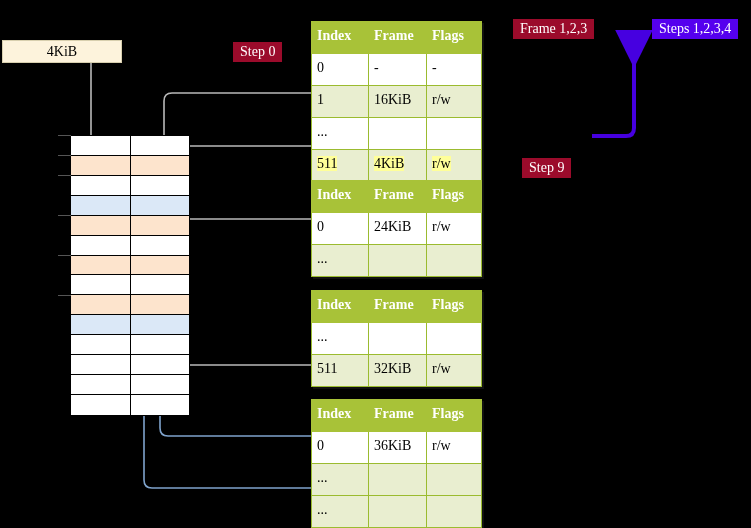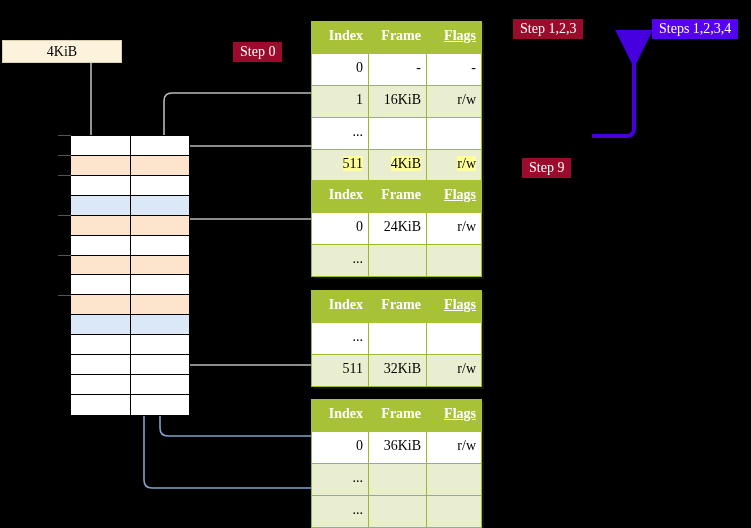--- a/index.html
+++ b/index.html
@@ -57,40 +57,40 @@
     position: absolute;
     border-collapse: collapse;
     background: #ffffff;
     font-size: 14px;
     color: #000;
     box-shadow: 2px 2px 0 0 #111;
   }
   .ptable th, .ptable td {
     border: 1px solid #9bbb2f;
     padding: 1px 5px 5px 5px;
-    text-align: right;
+    text-align: left;
     font-weight: normal;
     height: 32px;
     box-sizing: border-box;
   }
   .ptable th {
     background: #a8c238;
     color: #ffffff;
     font-weight: bold;
     font-size: 14px;
     border-color: #a8c238;
   }
   .ptable tr.alt td { background: #e9eed0; }
   .ptable tr.plain td { background: #ffffff; }
   .ptable td.c-index { width: 57px; }
   .ptable td.c-frame { width: 58px; }
   .ptable td.c-flags { width: 55px; }
   .ptable th.c-index { width: 57px; }
   .ptable th.c-frame { width: 58px; }
-  .ptable th.c-flags { width: 55px; text-decoration: underline; }
+  .ptable th.c-flags { width: 55px; }
   .hl { background: #ffff99; }
 
   
   .mem {
     position: absolute;
     border: 1px solid #000;
     box-sizing: border-box;
     background: #ffffff;
   }
   .mem-row {
@@ -164,21 +164,21 @@
 
   <div class="size-box" style="left:2px; top:40px; width:118px;">
     <span>4KiB</span>
   </div>
 
   <div class="badge badge-red" style="left:189px; top:42px;margin-left:44px;">
     <span>Step 0</span>
   </div>
 
   <div class="badge badge-red" style="left:513px; top:19px;">
-    <span>Step 1,2,3</span>
+    <span>Frame 1,2,3</span>
   </div>
 
   <div class="badge badge-blue" style="left:652px; top:19px;">
     <span>Steps 1,2,3,4</span>
   </div>
 
   <div class="badge badge-red" style="left:522px; top:158px;">
     <span>Step 9</span>
   </div>
 

